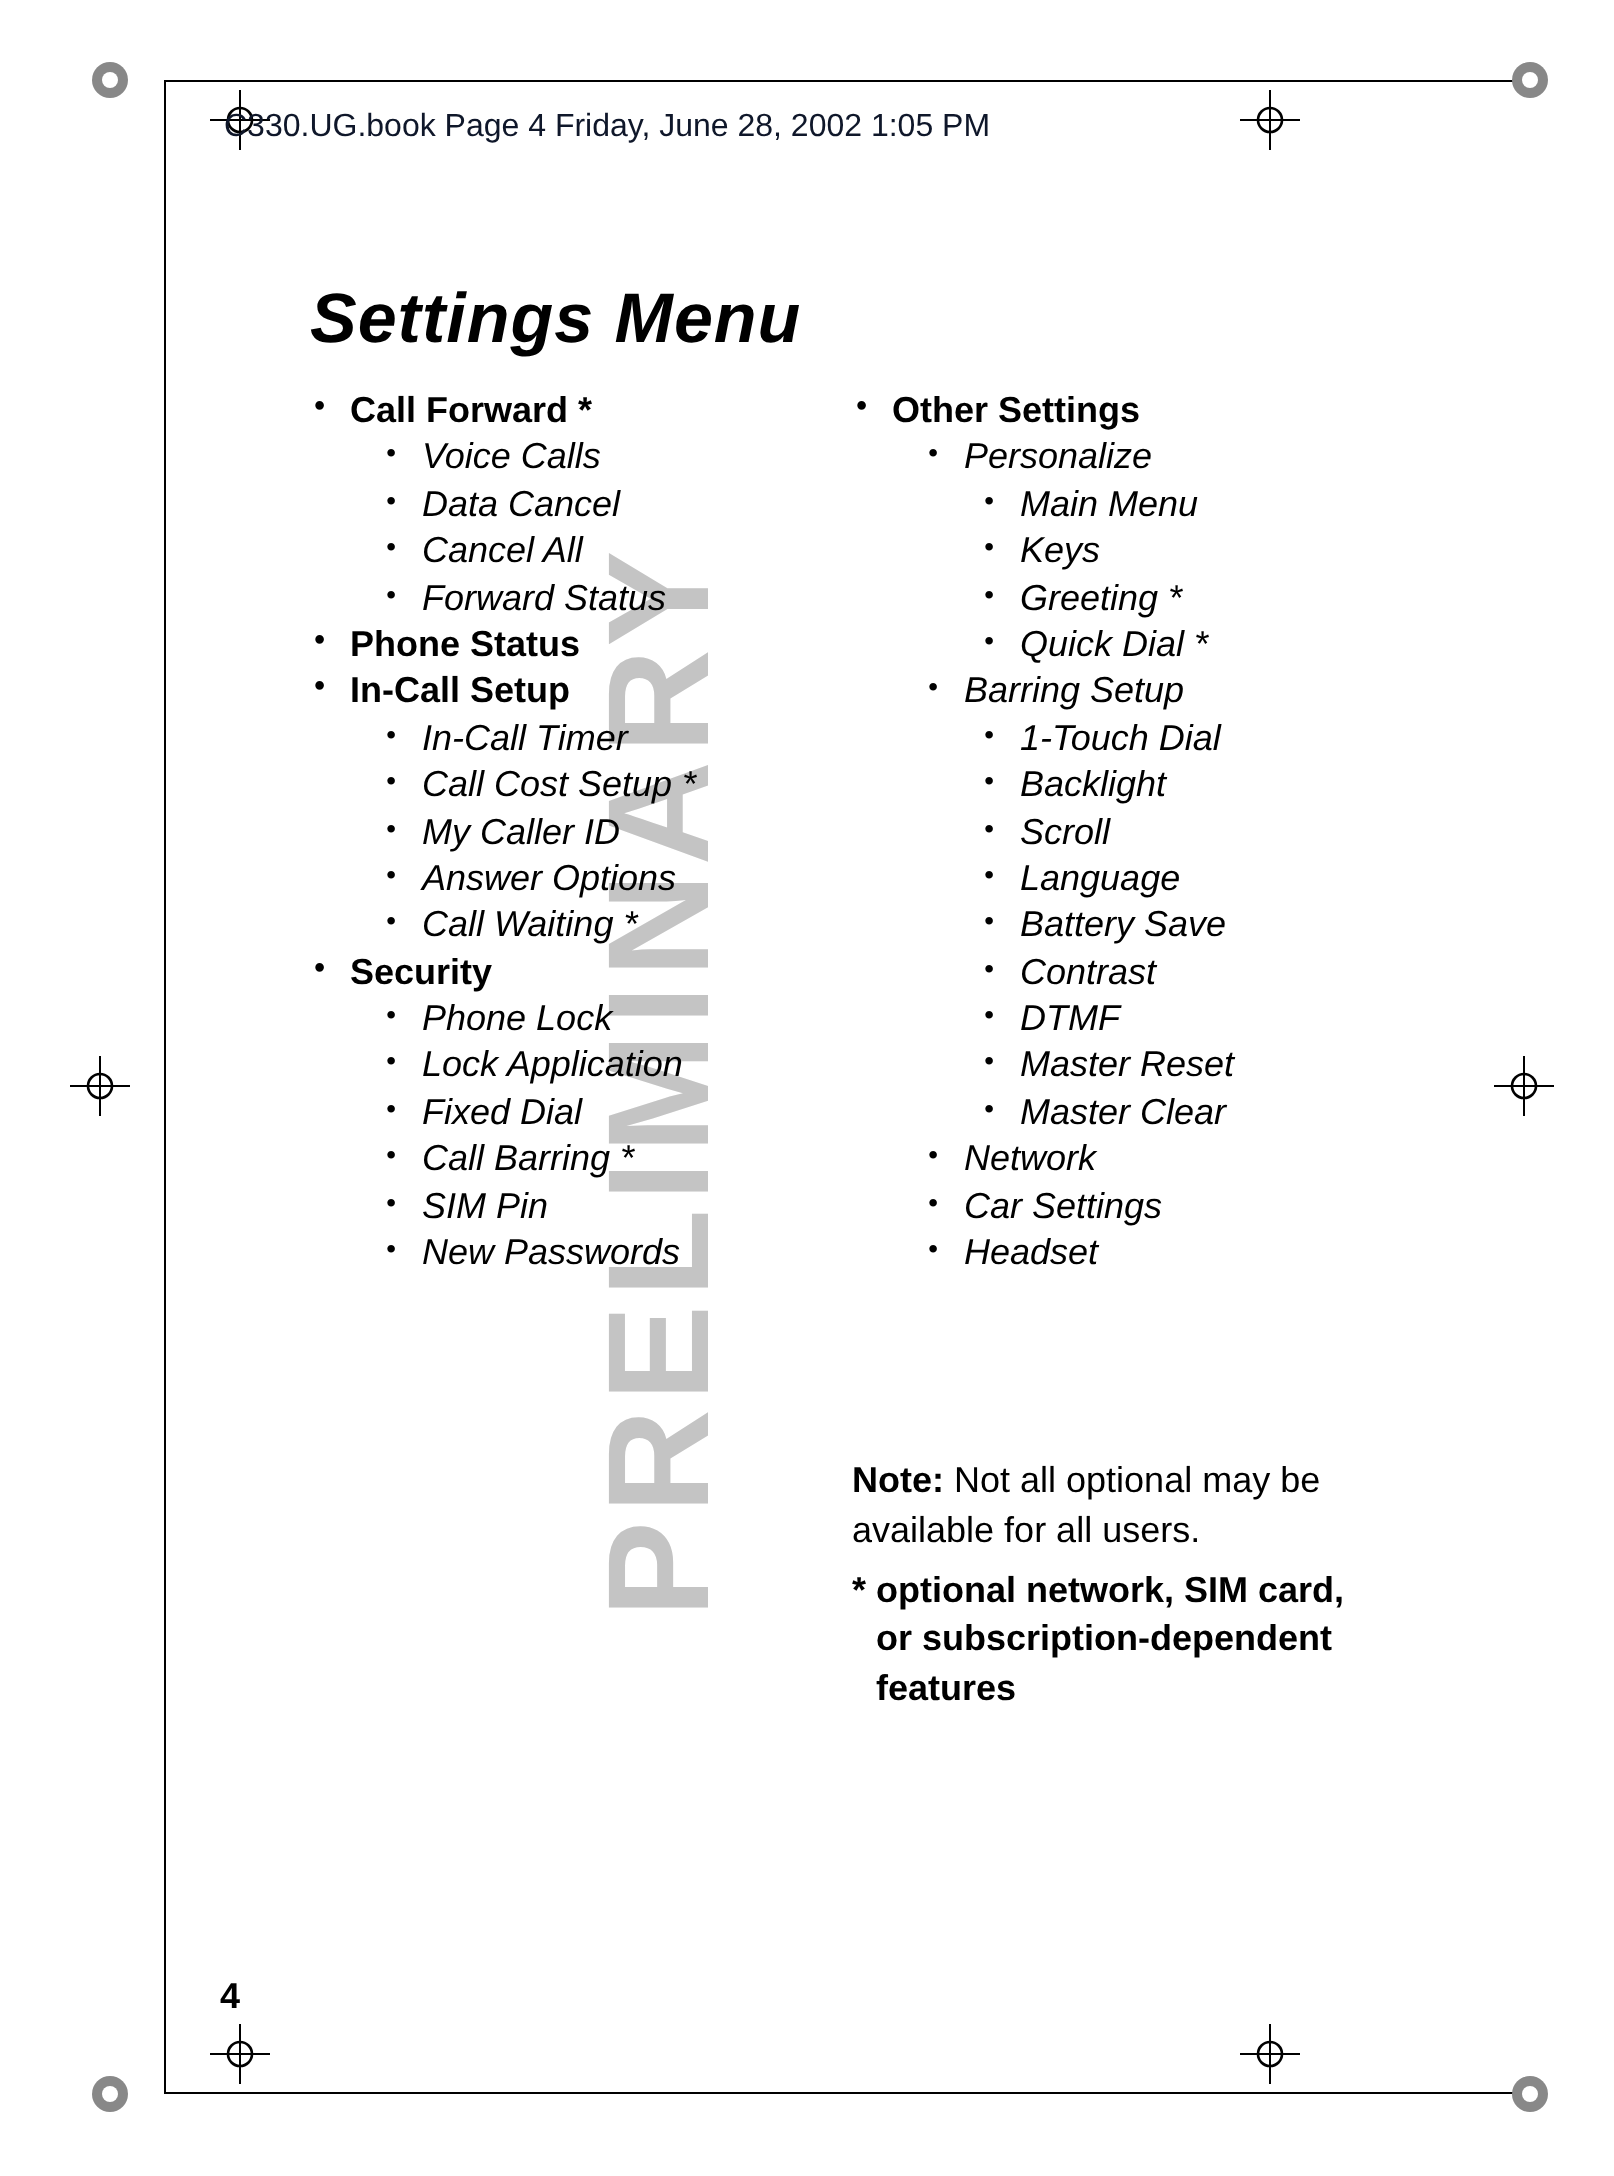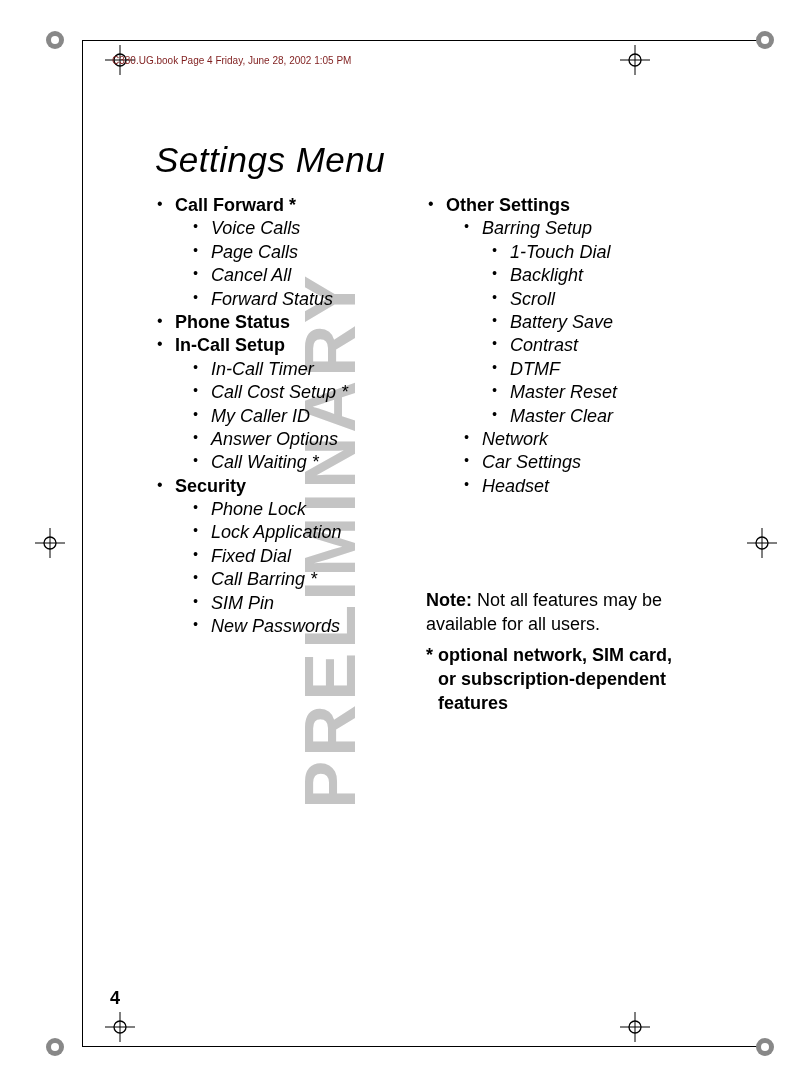--- a/index.html
+++ b/index.html
@@ -32,22 +32,22 @@
   .reg-mark {
     position: absolute;
     width: 20px;
     height: 20px;
   }
   .reg-mark svg { display:block; }
   .header-line {
     position: absolute;
     top: 55px;
     left: 112px;
-    font-size: 10px;
-    color: #7f1d1d;
+    font-size: 16px;
+    color: #0f172a;
     white-space: nowrap;
   }
   .cross-mark {
     position: absolute;
     width: 30px; height: 30px;
   }
   .cross-mark svg { display:block; }
   .watermark {
     position: absolute;
     top: 540px;
@@ -65,21 +65,21 @@
   .content {
     position: absolute;
     top: 140px;
     left: 155px;
     right: 130px;
     z-index: 2;
   }
   h1.title {
     font-family: Arial, Helvetica, sans-serif;
     font-style: italic;
-    font-weight: 400;
+    font-weight: 700;
     font-size: 35px;
     margin: 0 0 14px 0;
     letter-spacing: 0.5px;
   }
   .columns {
     display: flex;
     gap: 20px;
     font-size: 18px;
     line-height: 1.3;
   }
@@ -206,21 +206,21 @@
 
 <div class="watermark">PRELIMINARY</div>
 
 <div class="content">
   <h1 class="title">Settings Menu</h1>
   <div class="columns">
     <div class="col">
       <ul class="top" id="left-list">
           <li><span class="bold">Call Forward *</span><ul class="sub">
               <li>Voice Calls</li>
-              <li>Page Calls</li>
+              <li>Data Cancel</li>
               <li>Cancel All</li>
               <li>Forward Status</li>
             </ul></li>
           <li><span class="bold">Phone Status</span></li>
           <li><span class="bold">In-Call Setup</span><ul class="sub">
               <li>In-Call Timer</li>
               <li>Call Cost Setup *</li>
               <li>My Caller ID</li>
               <li>Answer Options</li>
               <li>Call Waiting *</li>
@@ -231,38 +231,45 @@
               <li>Fixed Dial</li>
               <li>Call Barring *</li>
               <li>SIM Pin</li>
               <li>New Passwords</li>
             </ul></li>
         </ul>
     </div>
     <div class="col">
       <ul class="top" id="right-list">
           <li><span class="bold">Other Settings</span><ul class="sub">
+              <li><span>Personalize</span><ul class="sub2">
+                  <li>Main Menu</li>
+                  <li>Keys</li>
+                  <li>Greeting *</li>
+                  <li>Quick Dial *</li>
+                </ul></li>
               <li><span>Barring Setup</span><ul class="sub2">
                   <li>1-Touch Dial</li>
                   <li>Backlight</li>
                   <li>Scroll</li>
+                  <li>Language</li>
                   <li>Battery Save</li>
                   <li>Contrast</li>
                   <li>DTMF</li>
                   <li>Master Reset</li>
                   <li>Master Clear</li>
                 </ul></li>
               <li><span>Network</span></li>
               <li><span>Car Settings</span></li>
               <li><span>Headset</span></li>
             </ul></li>
         </ul>
       <div class="notes">
         <p>
-          <span class="bold">Note:</span><span> Not all features may be available for all users.</span>
+          <span class="bold">Note:</span><span> Not all optional may be available for all users.</span>
         </p>
         <p class="hang">* optional network, SIM card, or subscription-dependent features</p>
       </div>
     </div>
   </div>
 </div>
 
 <div class="page-num">4</div>
 
 </body></html>

